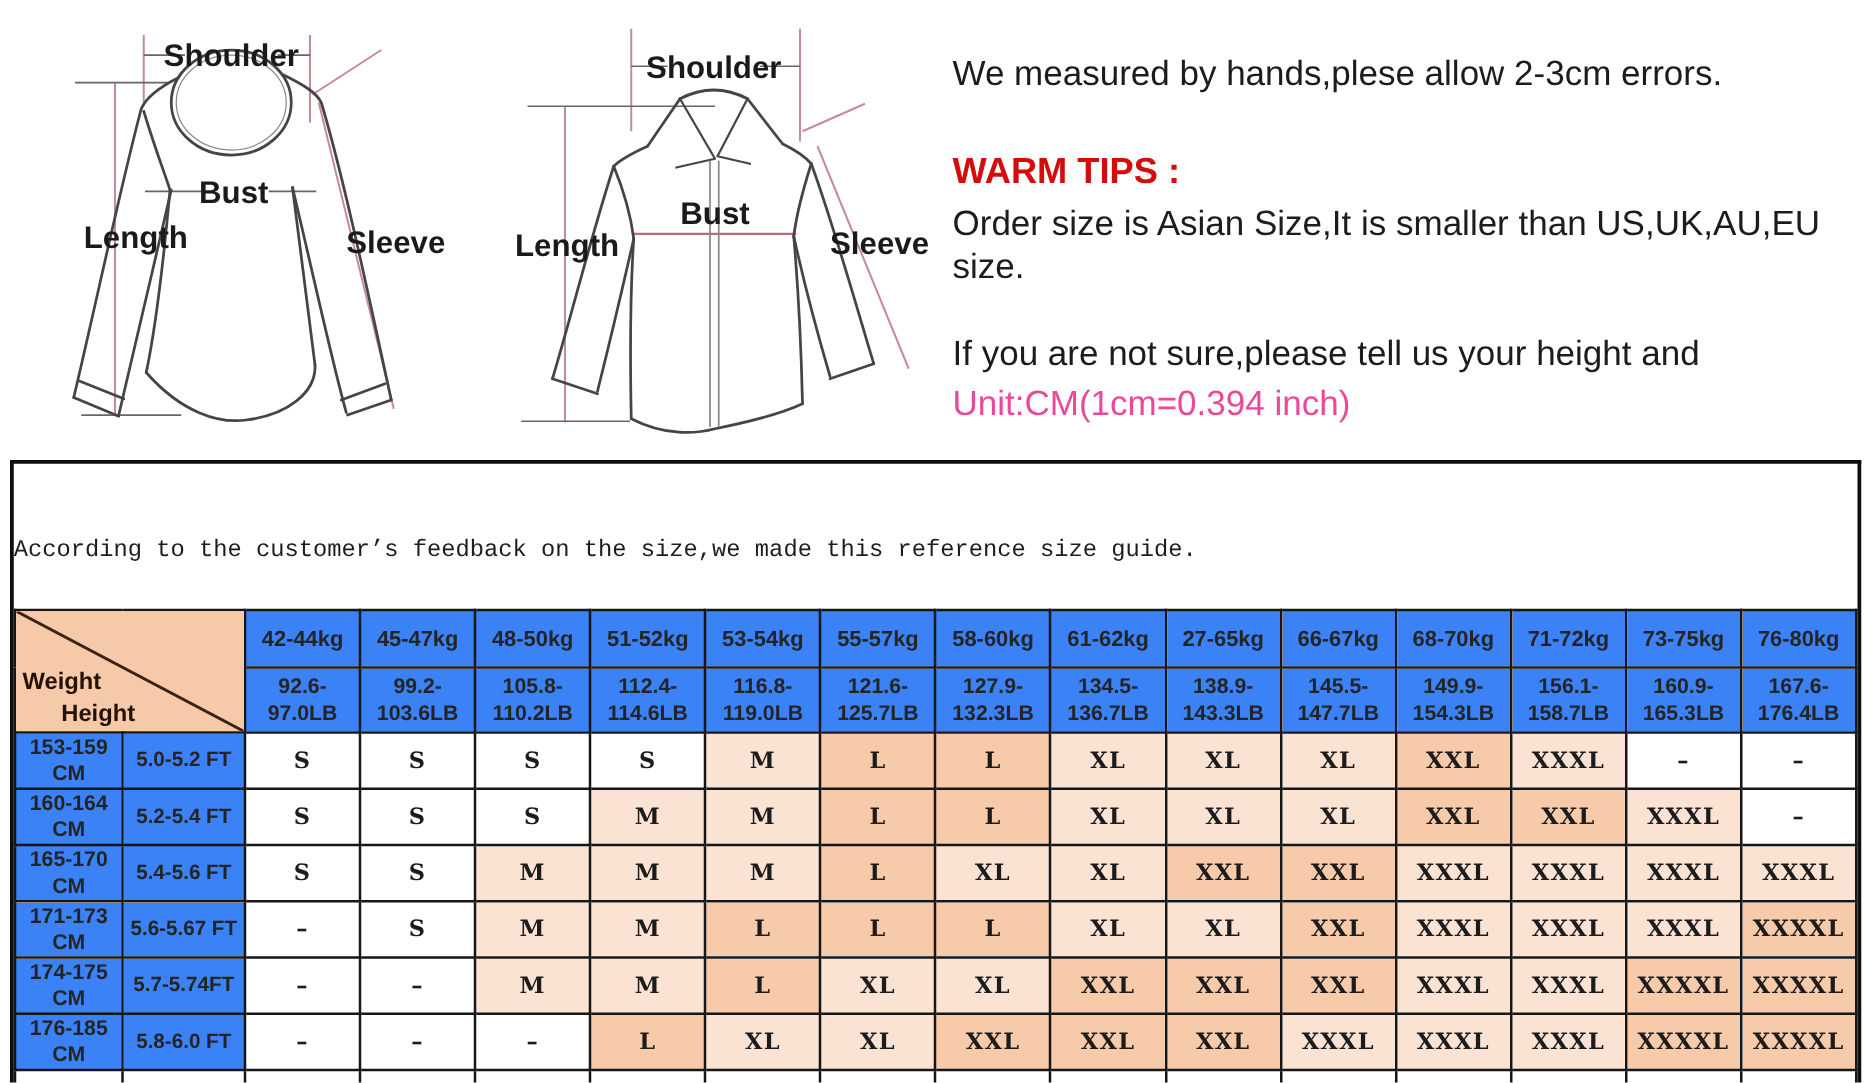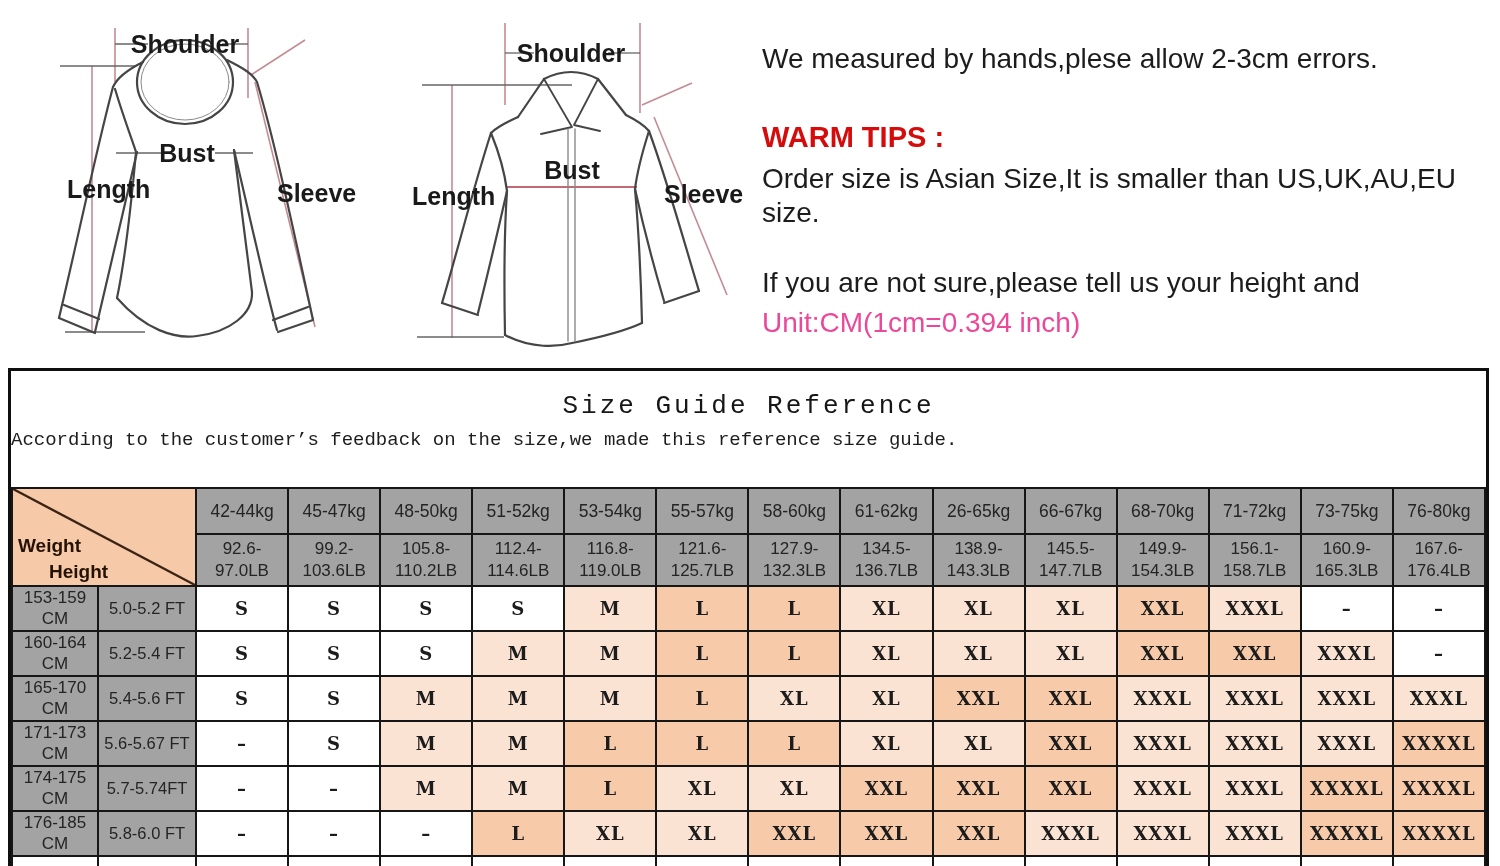--- a/index.html
+++ b/index.html
@@ -28,21 +28,21 @@
   .g-title{position:absolute;top:20px;left:0;width:100%;text-align:center;
       font-family:"Liberation Mono",monospace;font-size:26px;letter-spacing:3px;color:#161616;}
   .g-sub{position:absolute;top:58px;left:0;width:100%;
       font-family:"Liberation Mono",monospace;font-size:19px;color:#1d1d1d;}
   .g-advice{position:absolute;top:85px;left:0;width:100%;text-align:center;
       font-family:"Liberation Mono",monospace;font-size:19.5px;font-weight:bold;color:#ce0d0d;}
 
   table.size-table{border-collapse:collapse;table-layout:fixed;width:1475px;}
   .size-table td{border:2px solid #161616;text-align:center;vertical-align:middle;
       overflow:hidden;padding:0;}
-  .hdr{background:#a3a3a3;font-family:"Liberation Sans",sans-serif;font-weight:normal;color:#242424;}
+  .hdr{background:#3b82f6;font-family:"Liberation Sans",sans-serif;font-weight:bold;color:#242424;}
   .kg-cell{height:44px;font-size:17.5px;}
   .lb-cell{height:50px;font-size:17px;line-height:1.3;white-space:pre-line;}
   .cm-cell{font-size:17px;line-height:1.18;white-space:pre-line;}
   .ft-cell{font-size:16.5px;margin-top:18px;}
   tr.data-row td{height:43px;}
   .size-cell{font-family:"DejaVu Serif",serif;font-weight:bold;font-size:18px;
       letter-spacing:1px;color:#1c1c1c;}
   .tone-w{background:#ffffff;}
   .tone-l{background:#fbe3d3;}
   .tone-m{background:#f7cbaa;}
@@ -140,21 +140,20 @@
 <div class="notes">
   <p class="n-measured">We measured by hands,plese allow 2-3cm errors.</p>
   <p class="n-warm">WARM TIPS :</p>
   <p class="n-order">Order size is Asian Size,It is smaller than US,UK,AU,EU size.</p>
   <p class="n-if1">If you are not sure,please tell us your height and</p>
   <p class="n-unit">Unit:CM(1cm=0.394 inch)</p>
 </div>
 
 <div class="size-guide-box">
   <div class="guide-head">
-    <div class="g-title">Size Guide Reference</div>
     <div class="g-sub">According to the customer’s feedback on the size,we made this reference size guide.</div>
   </div>
 
   <table class="size-table">
     <colgroup>
       <col style="width:86px">
         <col style="width:98px">
       <col>
         <col>
         <col>
@@ -180,21 +179,21 @@
           <span class="corner-word corner-height">Height</span>
         </td>
       <td class="hdr kg-cell">42-44kg</td>
           <td class="hdr kg-cell">45-47kg</td>
           <td class="hdr kg-cell">48-50kg</td>
           <td class="hdr kg-cell">51-52kg</td>
           <td class="hdr kg-cell">53-54kg</td>
           <td class="hdr kg-cell">55-57kg</td>
           <td class="hdr kg-cell">58-60kg</td>
           <td class="hdr kg-cell">61-62kg</td>
-          <td class="hdr kg-cell">26-65kg</td>
+          <td class="hdr kg-cell">27-65kg</td>
           <td class="hdr kg-cell">66-67kg</td>
           <td class="hdr kg-cell">68-70kg</td>
           <td class="hdr kg-cell">71-72kg</td>
           <td class="hdr kg-cell">73-75kg</td>
           <td class="hdr kg-cell">76-80kg</td>
         </tr>
       <tr>
           <td class="hdr lb-cell">92.6-
 97.0LB</td>
           <td class="hdr lb-cell">99.2-

